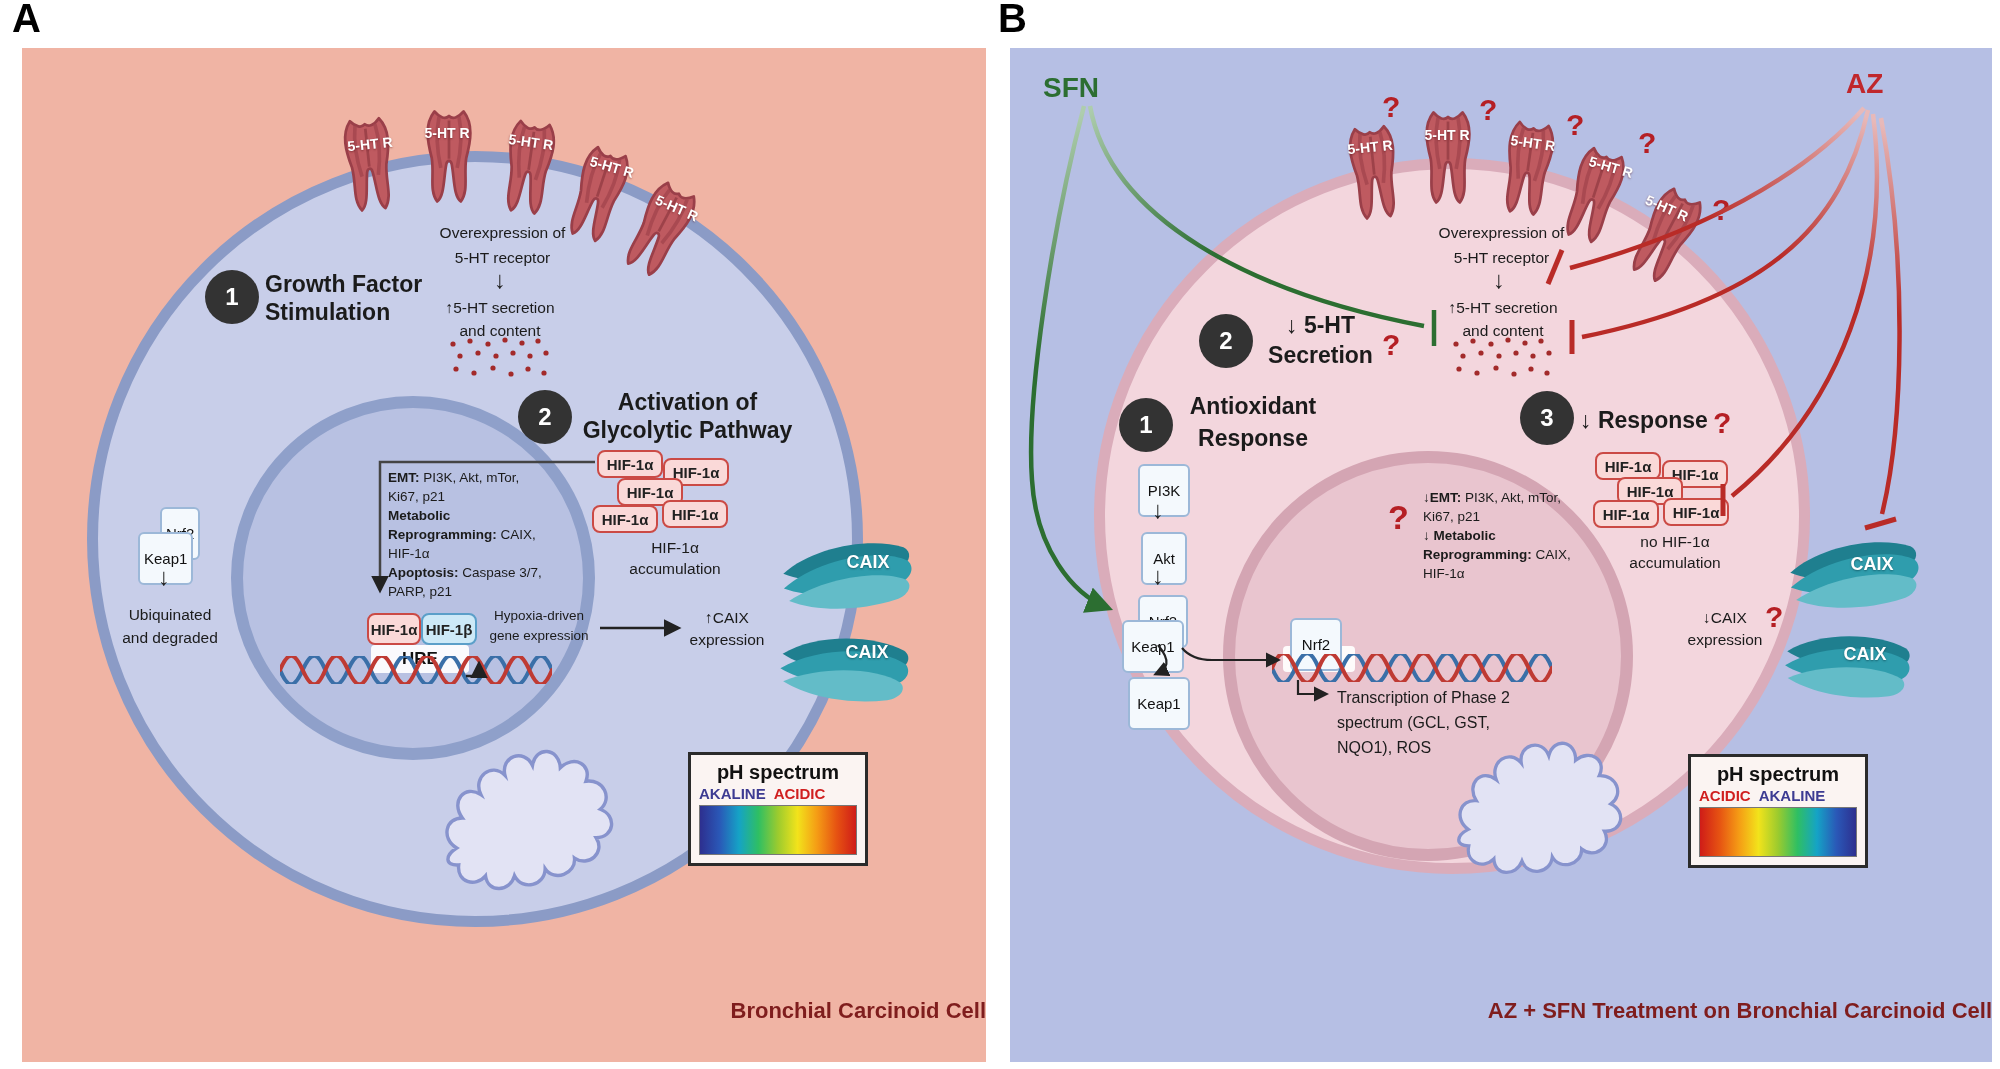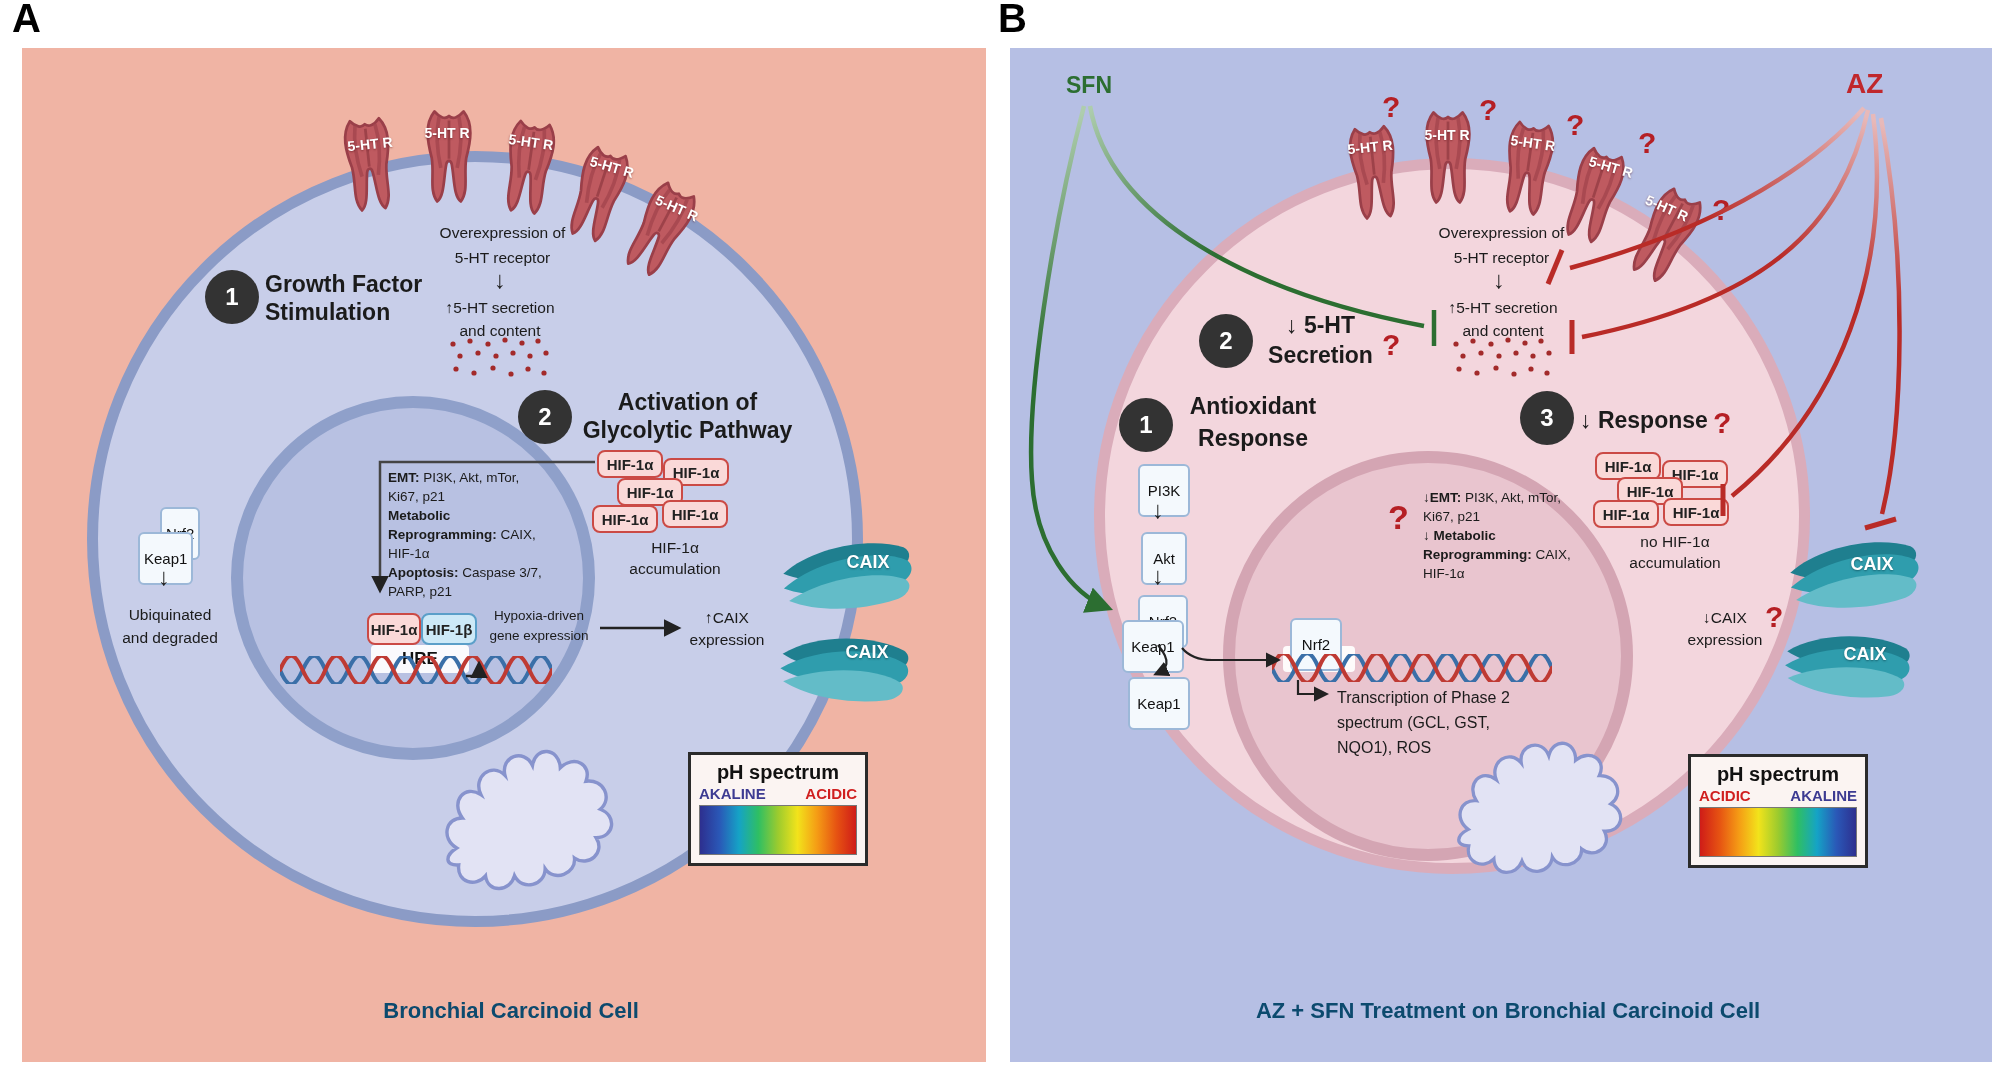--- a/index.html
+++ b/index.html
@@ -21,27 +21,27 @@
             font-size:15px;color:#111;text-align:center;padding:16px 4px;white-space:nowrap;}
   .hifbox{position:absolute;width:66px;height:28px;background:#fad9d8;border:2px solid #cb4a45;border-radius:8px;
           font-size:15px;font-weight:600;color:#222;display:flex;align-items:center;justify-content:center;}
   .hifbbox{background:#cde9f7;border-color:#5b9fc9;}
   .whitebar{position:absolute;background:rgba(255,255,255,.92);border-radius:4px;text-align:center;
             font-weight:bold;color:#111;}
   .qmark{position:absolute;color:#b51f24;font-weight:bold;font-size:30px;line-height:1;}
   .downarrow{position:absolute;color:#222;font-size:24px;line-height:1;font-weight:bold;}
   .phbox{position:absolute;width:180px;background:#fbf4f2;border:3px solid #2b2b2b;padding:6px 8px 8px 8px;margin-top:24px;}
   .phtitle{text-align:center;font-size:20px;font-weight:bold;color:#111;}
-  .phrow{display:flex;justify-content:space-between;font-size:15px;font-weight:bold;margin-top:1px;gap:8px;}
+  .phrow{display:flex;font-size:15px;font-weight:bold;margin-top:1px;gap:8px;}
   .phbar{height:50px;border:1px solid #777;margin-top:3px;}
   .grad-a{background:linear-gradient(90deg,#2d2f8f,#2a58b7,#15a3c6,#2fbf63,#9ccb2e,#f2e31b,#f59c15,#e65312,#cf1c18);}
   .grad-b{background:linear-gradient(90deg,#cf1c18,#e65312,#f59c15,#f2e31b,#9ccb2e,#2fbf63,#15a3c6,#2a58b7,#2d2f8f);}
   .caixlabel{position:absolute;width:80px;text-align:center;color:#fff;font-weight:bold;font-size:18px;
              text-shadow:0 1px 2px rgba(10,60,70,.6);}
-  .caption{position:absolute;left:0;width:100%;text-align:center;font-size:22px;font-weight:bold;color:#0c4a6e;padding-left:14px;}
+  .caption{position:absolute;left:0;width:100%;text-align:right;font-size:22px;font-weight:bold;color:#7f1d1d;padding-left:14px;}
   .emt{font-size:13.5px;line-height:19px;color:#1b1b1b;white-space:nowrap;}
   svg.overlay{position:absolute;left:0;top:0;pointer-events:none;}
 </style>
 </head>
 <body>
 
 <svg width="0" height="0" style="position:absolute" aria-hidden="true">
   <defs>
     <symbol id="receptor" viewBox="0 0 64 110">
       <path d="M16,6 C5,20 8,38 13,57 C16,76 10,93 19,105 C27,99 26,80 29,64 C30,59 34,59 35,64 C38,80 37,99 45,105 C54,93 48,76 51,57 C56,38 59,20 48,6 C42,13 36,15 32,11 C28,15 22,13 16,6 Z" fill="#bf5a60" stroke="#9a3f49" stroke-width="3" stroke-linejoin="round"></path>
@@ -248,21 +248,21 @@
     <div class="rlabel" style="left:523px;top:87px;transform:rotate(8deg)">5-HT R</div>
     <div class="rlabel" style="left:601px;top:111px;transform:rotate(16deg)">5-HT R</div>
     <div class="rlabel" style="left:657px;top:152px;transform:rotate(24deg)">5-HT R</div>
 
     <div class="qmark" style="left:372px;top:44px">?</div>
     <div class="qmark" style="left:469px;top:47px">?</div>
     <div class="qmark" style="left:556px;top:62px">?</div>
     <div class="qmark" style="left:628px;top:80px">?</div>
     <div class="qmark" style="left:702px;top:147px">?</div>
 
-    <div class="abs bold" style="left:56px;top:24px;font-size:23px;color:#2c6e31">SFN</div>
+    <div class="abs bold" style="left:33px;top:24px;font-size:28px;color:#2c6e31">SFN</div>
     <div class="abs bold" style="left:836px;top:20px;font-size:28px;color:#c0272c">AZ</div>
 
     <div class="abs txt ctr" style="left:409px;top:172px;width:165px;font-size:15.5px;line-height:25px">
       <div>Overexpression of</div>
         <div>5-HT receptor</div>
     </div>
     <div class="downarrow" style="left:483px;top:220px">↓</div>
     <div class="abs txt ctr" style="left:413px;top:248px;width:160px;font-size:15.5px;line-height:23px">
       <div>↑5-HT secretion</div>
         <div>and content</div>

